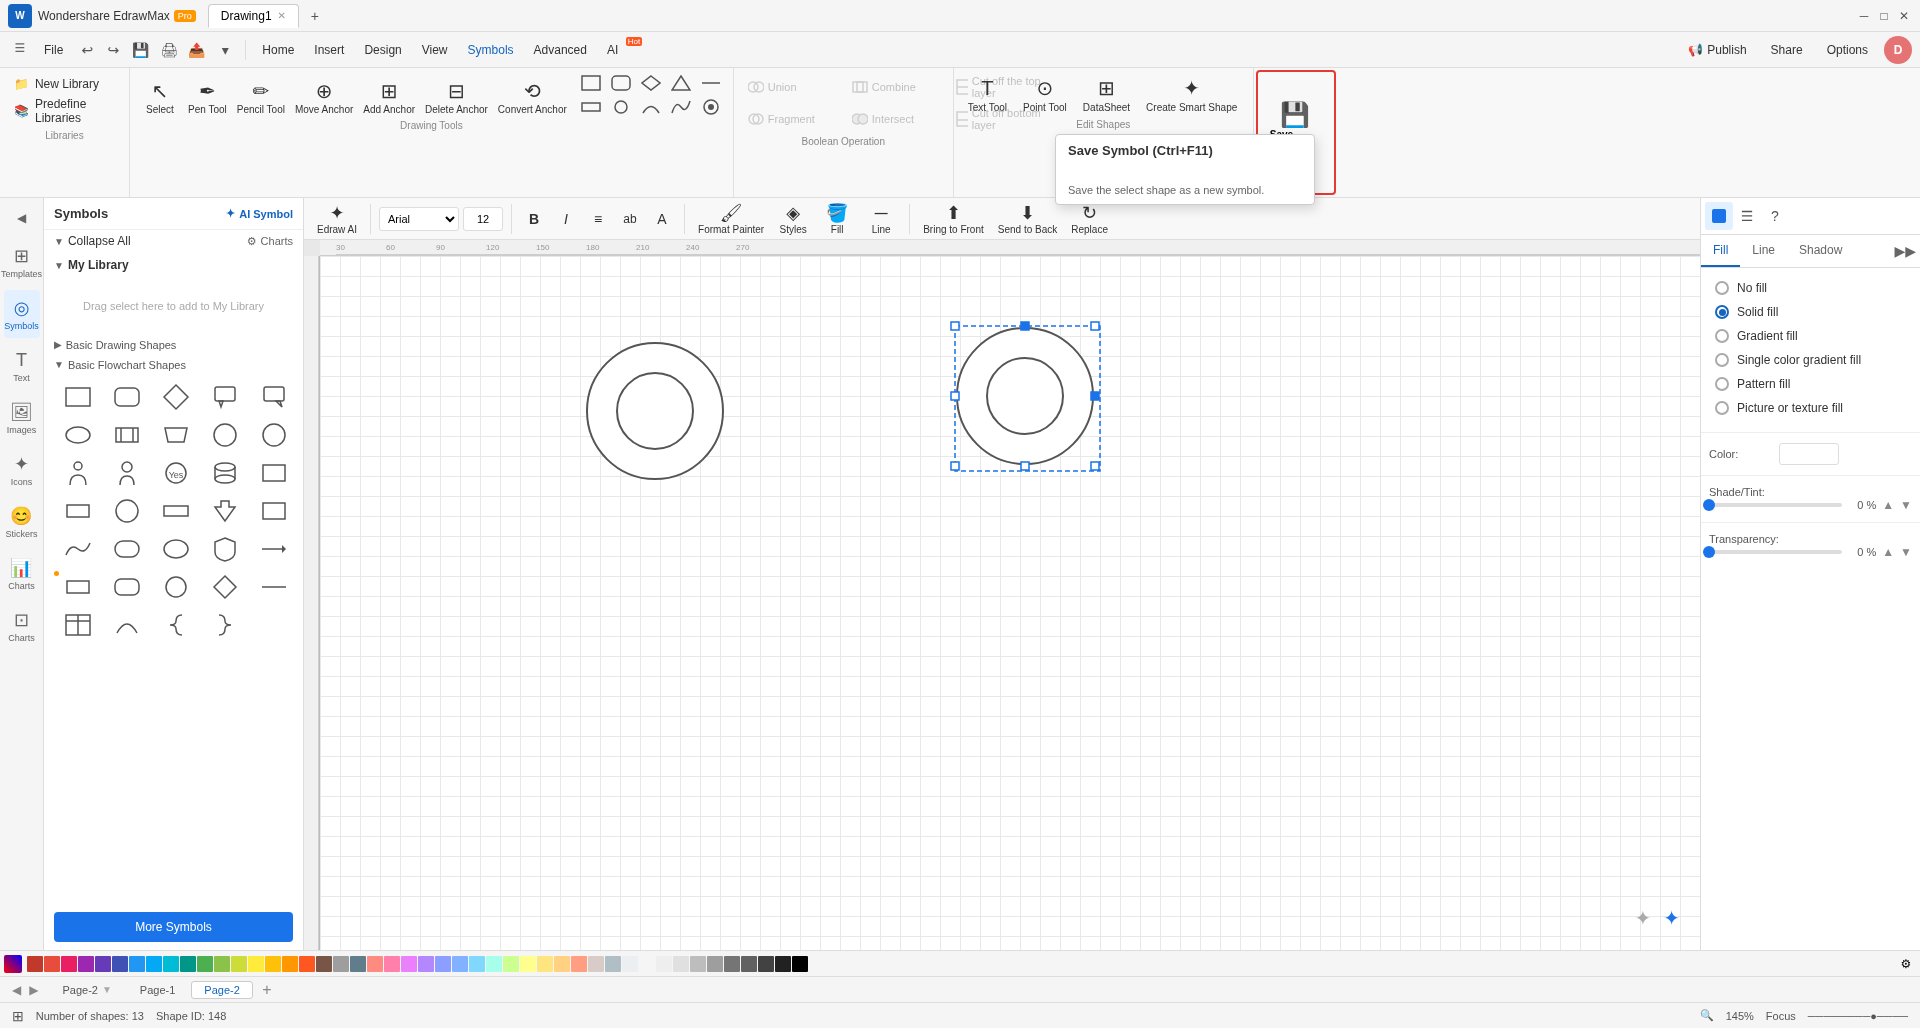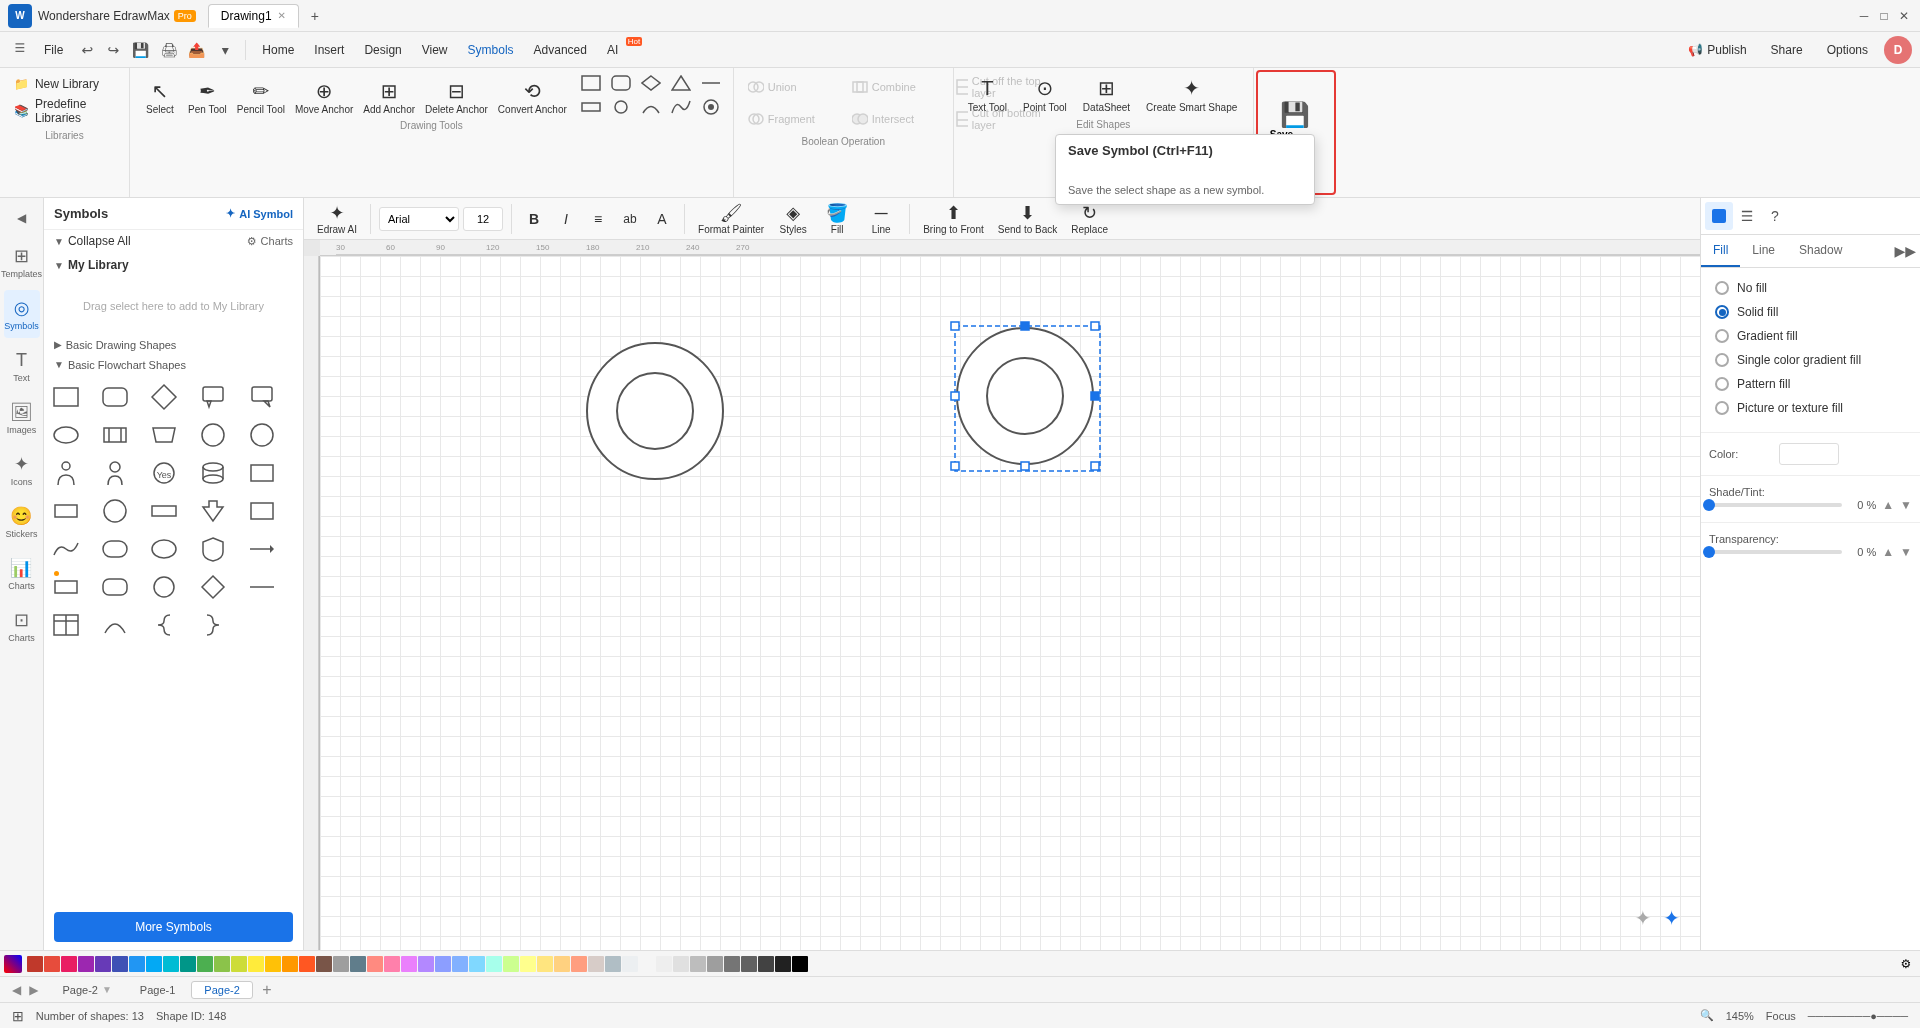--- a/index.html
+++ b/index.html
@@ -265,21 +265,21 @@
       display: grid;
       grid-template-columns: repeat(5, 1fr);
       gap: 2px;
       padding: 4px 8px;
     }
     .shape-cell {
       width: 40px;
       height: 36px;
       display: flex;
       align-items: center;
-      justify-content: flex-start;
+      justify-content: flex-end;
       cursor: pointer;
       border-radius: 2px;
     }
     .shape-svg { width: 28px; height: 28px; }
 
     .more-symbols-btn {
       margin: 8px 10px;
       background: #1a73e8;
       color: white;
       border: none;

